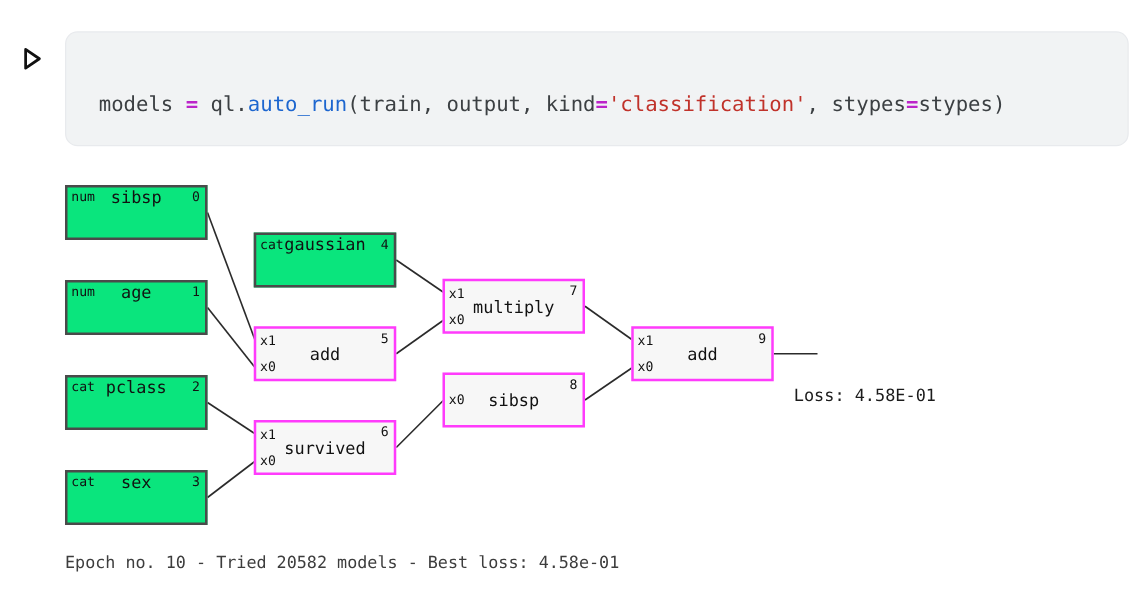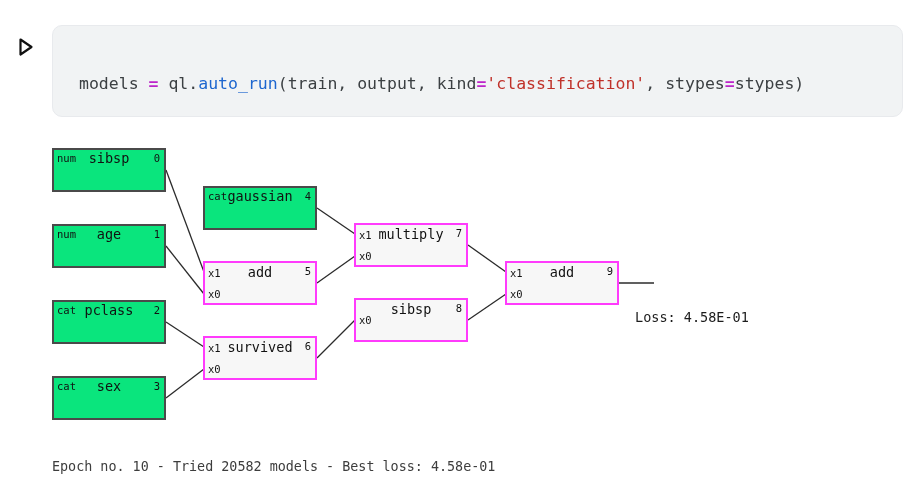--- a/index.html
+++ b/index.html
@@ -31,25 +31,25 @@
   .input-node{background:var(--input-node-fill);border:2px solid var(--input-node-border);}
   .op-node{background:var(--op-node-fill);border:2px solid var(--op-node-border);}
   .tag,.idx,.port{position:absolute;font-size:10.5px;line-height:12px;}
   .tag{left:3px;top:2px;}
   .idx{right:4px;top:2px;}
   .port-top{left:3px;top:4px;}
   .port-bottom{left:3px;bottom:3px;}
   .port-mid{left:3px;top:50%;transform:translateY(-50%);}
   .nname{position:absolute;left:0;right:0;text-align:center;font-size:13.5px;line-height:15px;}
   .input-node .nname{top:1px;}
-  .op-node .nname{top:2px;}
+  .op-node .nname{top:14px;}
   .loss-label{position:absolute;left:635px;top:309px;font-size:13.5px;color:#1c1c1c;white-space:pre;}
 
   
-  .status-line{position:absolute;left:52px;top:443px;font-size:13.4px;color:#3d3d3d;white-space:pre;margin-top:16px;}
+  .status-line{position:absolute;left:52px;top:443px;font-size:13.4px;color:#3d3d3d;white-space:pre;}
 </style>
 </head>
 <body>
 
 <div class="screen">
 
   <button class="run-btn" title="">
     <svg width="16" height="20" viewBox="0 0 16 20">
       <polygon points="2.5,2.5 13.5,10 2.5,17.5" fill="#ffffff" stroke="#111111" stroke-width="2.2" stroke-linejoin="round"></polygon>
     </svg>

